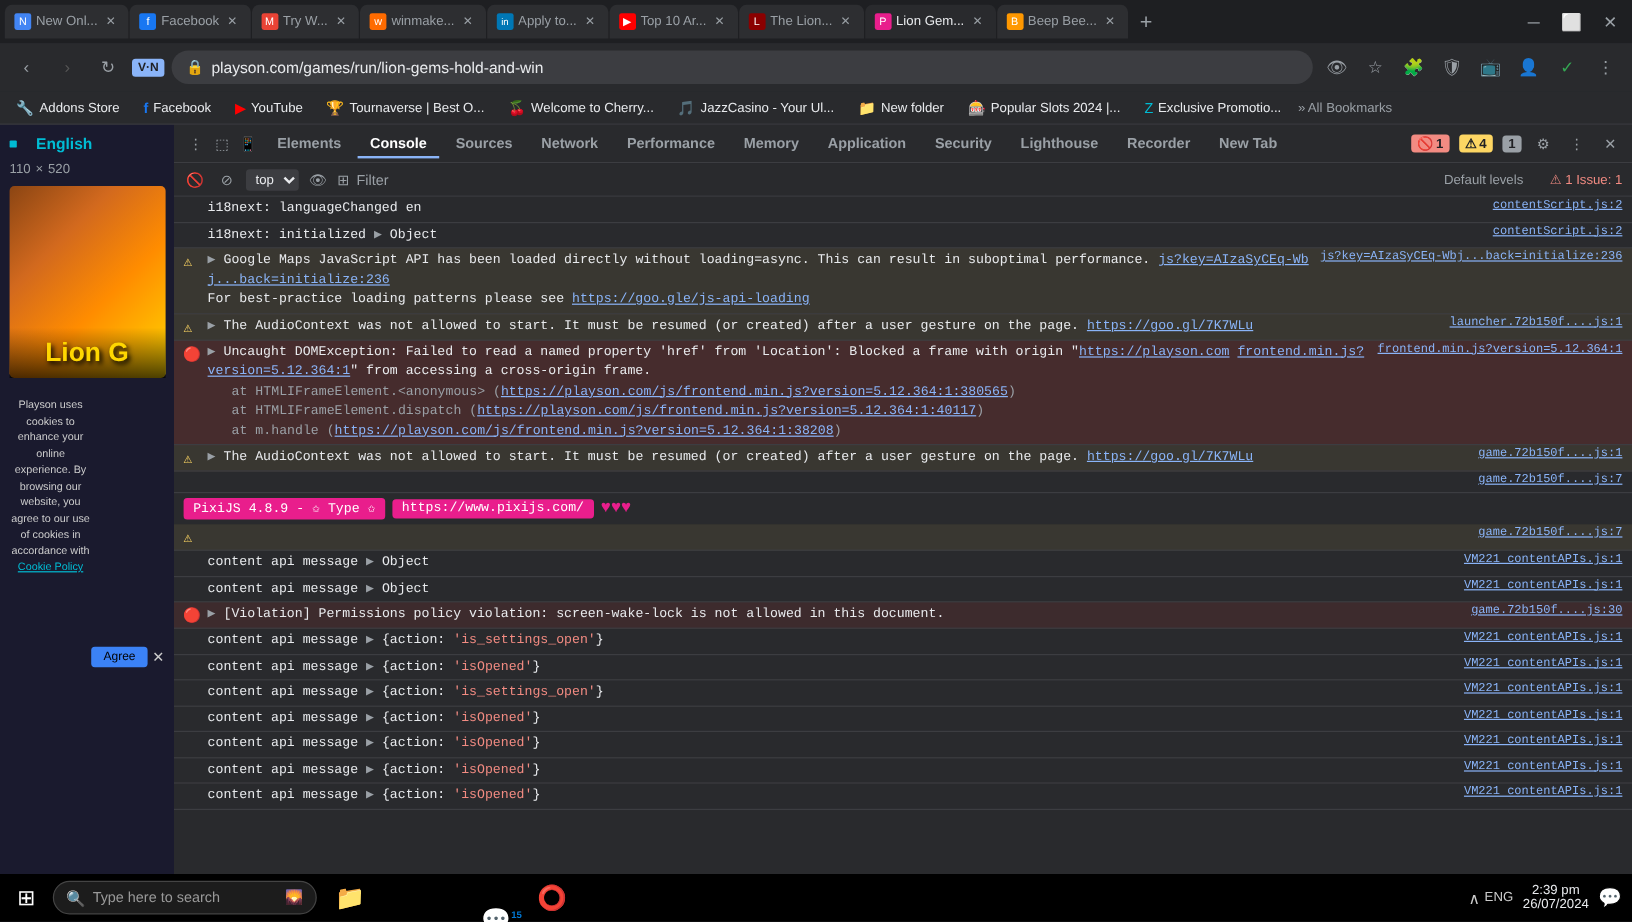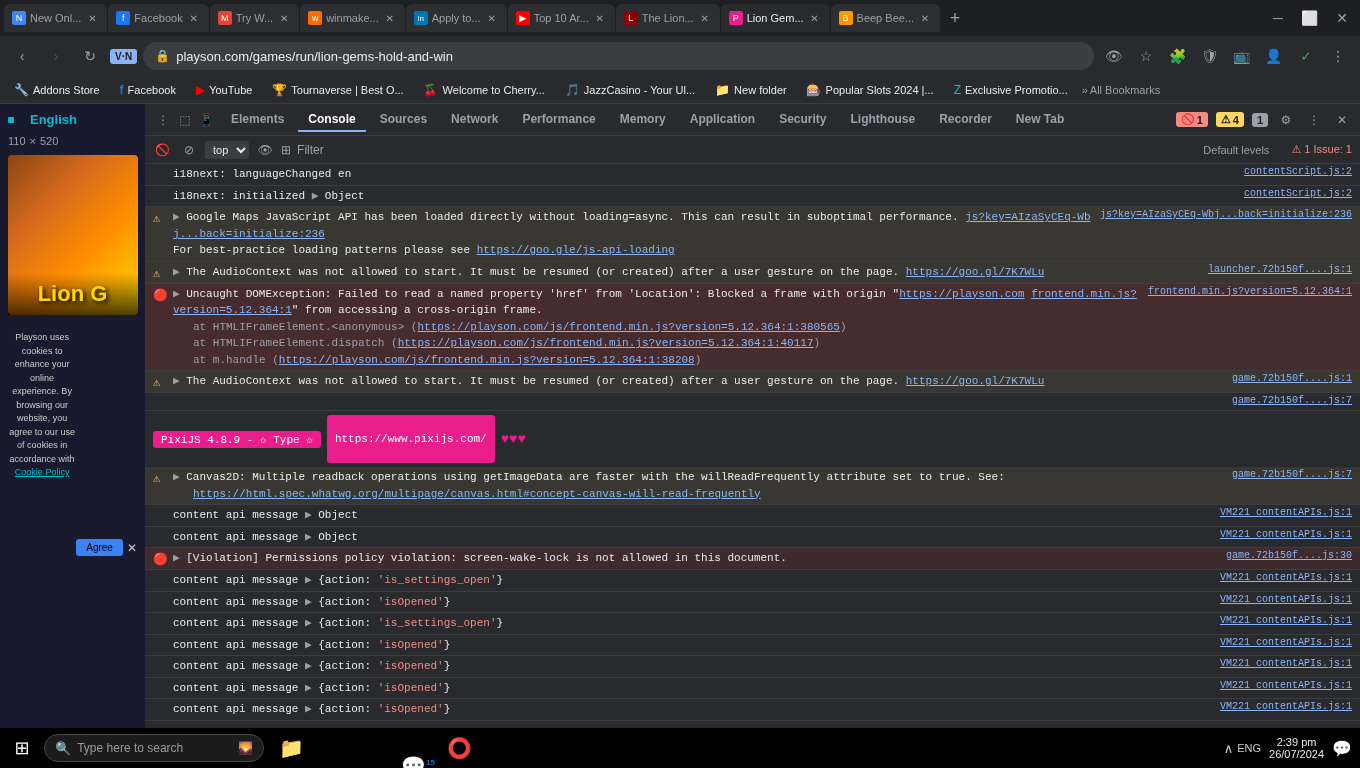--- a/index.html
+++ b/index.html
@@ -68,21 +68,21 @@
     .error-icon { color: #f28b82; font-size: 12px; }
     .info-icon { color: #9aa0a6; font-size: 12px; }
     .row-content { flex: 1; color: #e8eaed; line-height: 1.5; word-break: break-all; }
     .row-source { margin-left: auto; color: #8ab4f8; font-size: 10px; white-space: nowrap; flex-shrink: 0; cursor: pointer; text-decoration: underline; }
     .link-blue { color: #8ab4f8; text-decoration: underline; cursor: pointer; }
     .expand-arrow { color: #9aa0a6; cursor: pointer; }
     .code-gray { color: #9aa0a6; }
     .code-string { color: #f28b82; }
     .pixijs-bar { display: flex; align-items: center; gap: 6px; padding: 4px 8px; }
     .pixi-pink { background: #e91e8c; color: white; padding: 2px 8px; border-radius: 3px; font-size: 11px; }
-    .pixi-link { background: #e91e8c; color: white; padding: 18px 8px; border-radius: 3px; font-size: 11px; text-decoration: none; }
+    .pixi-link { background: #e91e8c; color: white; padding: 2px 8px; border-radius: 3px; font-size: 11px; text-decoration: none; }
     .pixi-hearts { color: #e91e8c; font-size: 14px; }
 
     
     .taskbar { display: flex; align-items: center; height: 40px; background: #000; position: fixed; bottom: 0; width: 1360px; z-index: 100; }
     .taskbar-start { width: 44px; height: 40px; display: flex; align-items: center; justify-content: center; cursor: pointer; }
     .start-icon { font-size: 18px; color: white; }
     .taskbar-search { display: flex; align-items: center; background: #1c1c1c; border: 1px solid #444; border-radius: 20px; height: 28px; padding: 0 10px; gap: 6px; flex: 0 0 220px; cursor: text; }
     .search-placeholder { color: #999; font-size: 12px; }
     .taskbar-icons-area { display: flex; align-items: center; gap: 2px; margin-left: 8px; }
     .taskbar-app { width: 40px; height: 40px; display: flex; align-items: center; justify-content: center; cursor: pointer; border-radius: 4px; }
@@ -363,24 +363,20 @@
       </div>
 
       <div class="pixijs-bar">
         <span class="pixi-pink">PixiJS 4.8.9 - ✩ Type ✩</span>
         <span class="pixi-link">https://www.pixijs.com/</span>
         <span class="pixi-hearts">♥♥♥</span>
       </div>
 
       <div class="console-row warning">
         <span class="row-icon warn-icon">⚠</span>
-        <span class="row-content">
-          <span class="expand-arrow">▶</span> Canvas2D: Multiple readback operations using getImageData are faster with the willReadFrequently attribute set to true. See:<br>
-          <span class="link-blue indented">https://html.spec.whatwg.org/multipage/canvas.html#concept-canvas-will-read-frequently</span>
-        </span>
         <span class="row-source link-blue">game.72b150f....js:7</span>
       </div>
 
       <div class="console-row">
         <span class="row-icon info-icon"> </span>
         <span class="row-content">content api message <span class="expand-arrow">▶</span> Object</span>
         <span class="row-source link-blue">VM221 contentAPIs.js:1</span>
       </div>
 
       <div class="console-row">

